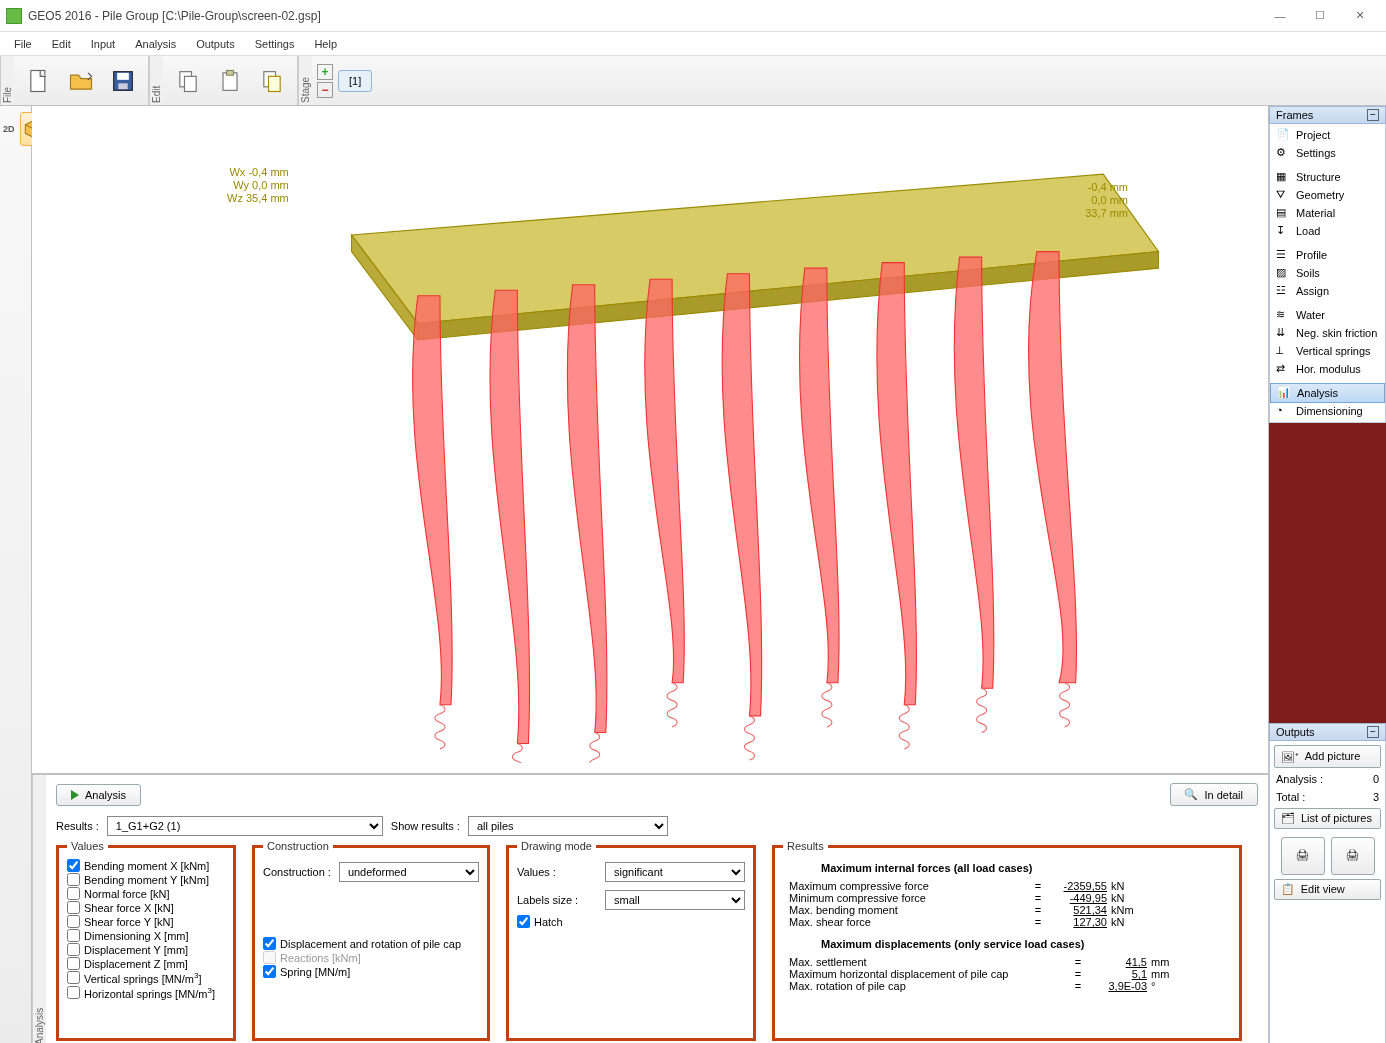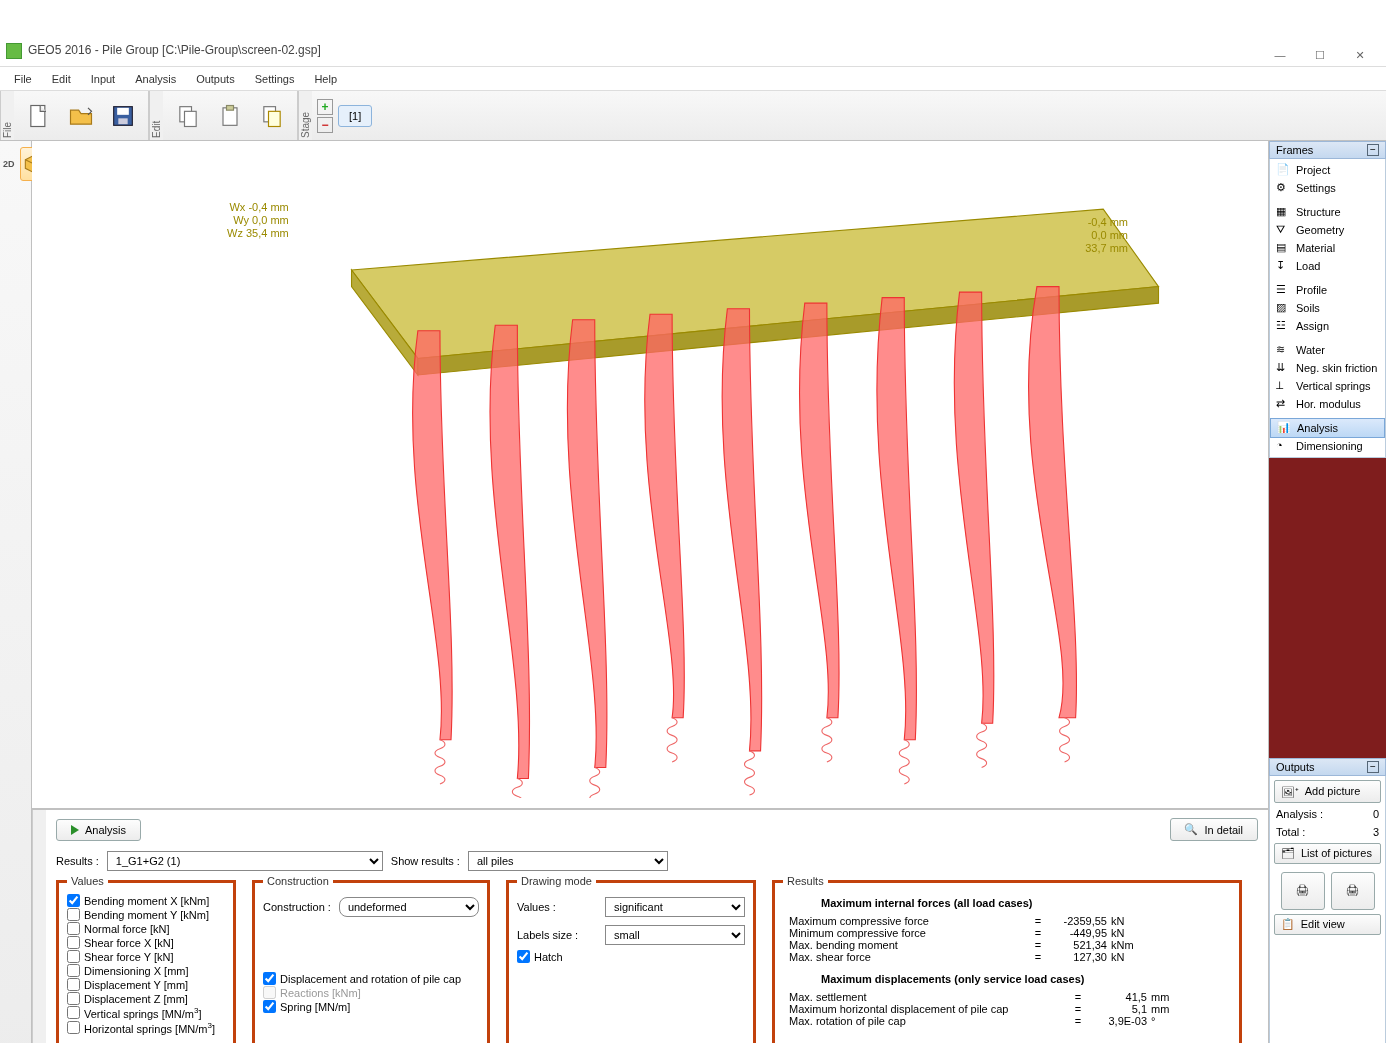--- a/index.html
+++ b/index.html
@@ -1,19 +1,19 @@
 <!DOCTYPE html>
 <html><head>
 <meta charset="utf-8">
 <style>
 * { box-sizing: border-box; margin: 0; padding: 0; font-family: "Segoe UI", Tahoma, sans-serif; font-size: 11px; }
 html, body { width: 1386px; height: 1043px; overflow: hidden; background: #fff; }
 
 
-.titlebar { height: 24px; background: #fff; display: flex; align-items: flex-start; padding: 0 6px; border-bottom: 1px solid #ddd; margin-top: 43px; }
+.titlebar { height: 32px; background: #fff; display: flex; align-items: center; padding: 0 6px; border-bottom: 1px solid #ddd; }
 .titlebar .app-icon { width: 16px; height: 16px; background: #6b4; border: 1px solid #493; margin-right: 6px; }
 .titlebar .title { flex: 1; color: #444; font-size: 12px; }
 .titlebar .winbtn { width: 40px; height: 24px; display: flex; align-items: center; justify-content: center; color: #666; }
 
 
 .menubar { height: 24px; display: flex; align-items: center; padding: 0 4px; border-bottom: 1px solid #ddd; }
 .menubar .menuitem { padding: 3px 10px; color: #333; }
 
 
 .toolbar { height: 50px; display: flex; align-items: center; border-bottom: 1px solid #c0c0c0; background: linear-gradient(#f8f8f8,#ececec); }
@@ -54,21 +54,21 @@
 .col{display:flex;flex-direction:column;}
 .chk-row{display:flex;align-items:center;gap:4px;margin:1px 0;white-space:nowrap;}
 .chk-row input{margin:0;}
 .chk-row.disabled{color:#999;}
 .results-box{flex:1;min-width:440px;}
 .results-inner{height:180px;overflow:auto;border:none;padding:4px 6px;}
 .results-inner b{font-weight:600;padding-left:32px;}
 .rline{display:flex;white-space:pre;font-family:inherit;}
 .rlabel{width:240px;}
 .req{width:18px;text-align:center;}
-.rval{width:60px;text-align:right;}
+.rval{width:60px;text-align:right;text-decoration:underline;}
 .runit{width:40px;padding-left:4px;}
 
 
 .rightpanel { width:118px; border-left:1px solid #c0c0c0; background:#7f1d1d; display:flex; flex-direction:column; }
 .panel-header{background:linear-gradient(#dce7f5,#c4d8ef);border:1px solid #9cb7d8;padding:2px 6px;display:flex;align-items:center;font-size:11px;}
 .panel-header .sq{margin-left:auto;width:12px;height:12px;border:1px solid #567;display:flex;align-items:center;justify-content:center;font-size:10px;line-height:1;}
 .frame-list{background:#fff;border:1px solid #bcd;border-top:none;padding:2px 0;}
 .frame-item{display:flex;align-items:center;gap:6px;padding:2px 6px;cursor:pointer;}
 .frame-item.sel{background:linear-gradient(#dbe9fb,#bcd8f5);border:1px solid #7aa7d8;margin:-1px 0;}
 .fi-icon{width:14px;height:14px;flex-shrink:0;}
@@ -347,21 +347,21 @@
                 <div class="chk-row">
                   <input type="checkbox" style="">
                   <span>Horizontal springs [MN/m<sup>3</sup>]</span>
                 </div>
               </div>
           </fieldset>
           <fieldset class="col" style="width:238px;">
             <legend>Construction</legend>
             <div class="row">
               <span>Construction :</span>
-              <select class="combo" style="flex:1;border-radius:8px;"><option>undeformed</option></select>
+              <select class="combo" style="flex:1;"><option>undeformed</option></select>
             </div>
             <div style="height:50px;"></div>
             <div id="construction-checks">
                 <div class="chk-row">
                   <input type="checkbox" checked="" style="">
                   <span>Displacement and rotation of pile cap</span>
                 </div>
                 <div class="chk-row disabled">
                   <input type="checkbox" disabled="" style="">
                   <span>Reactions [kNm]</span>

